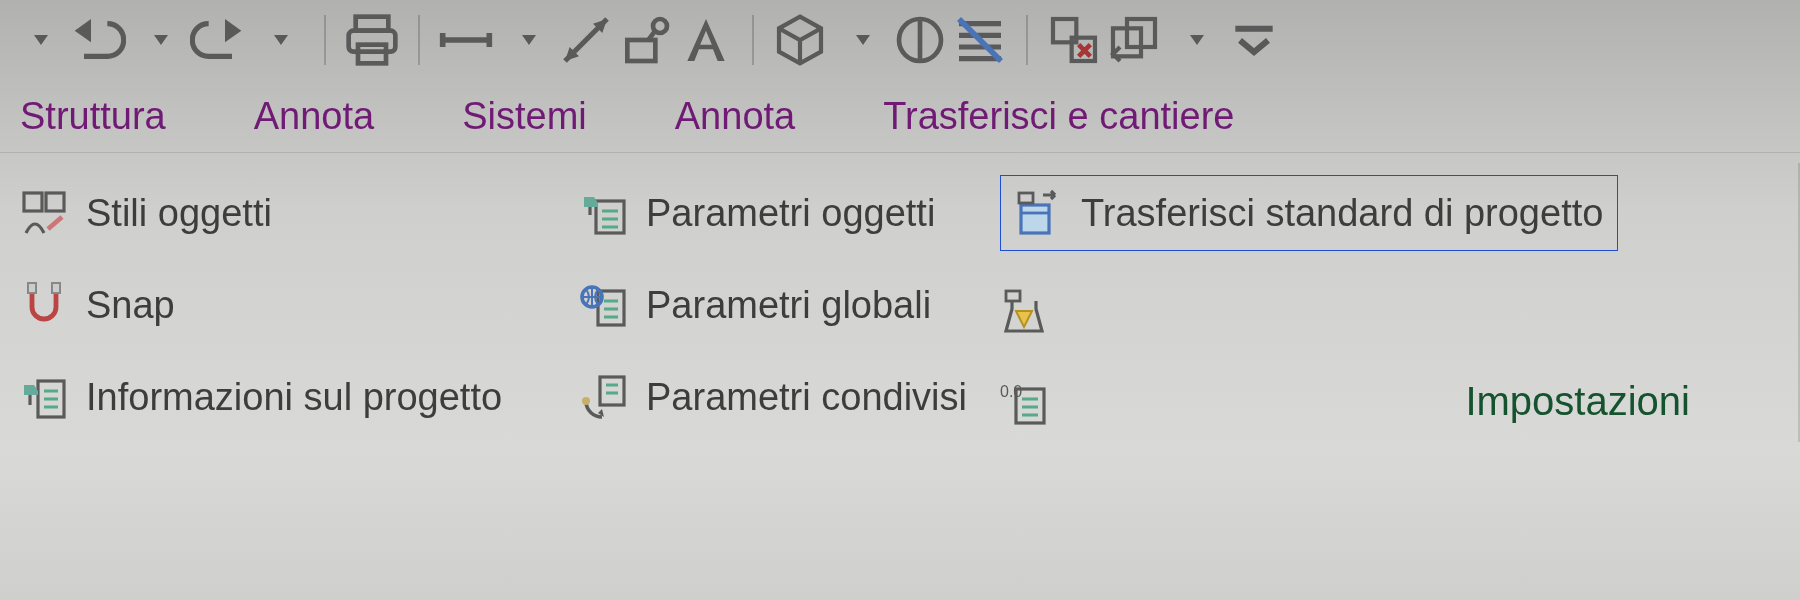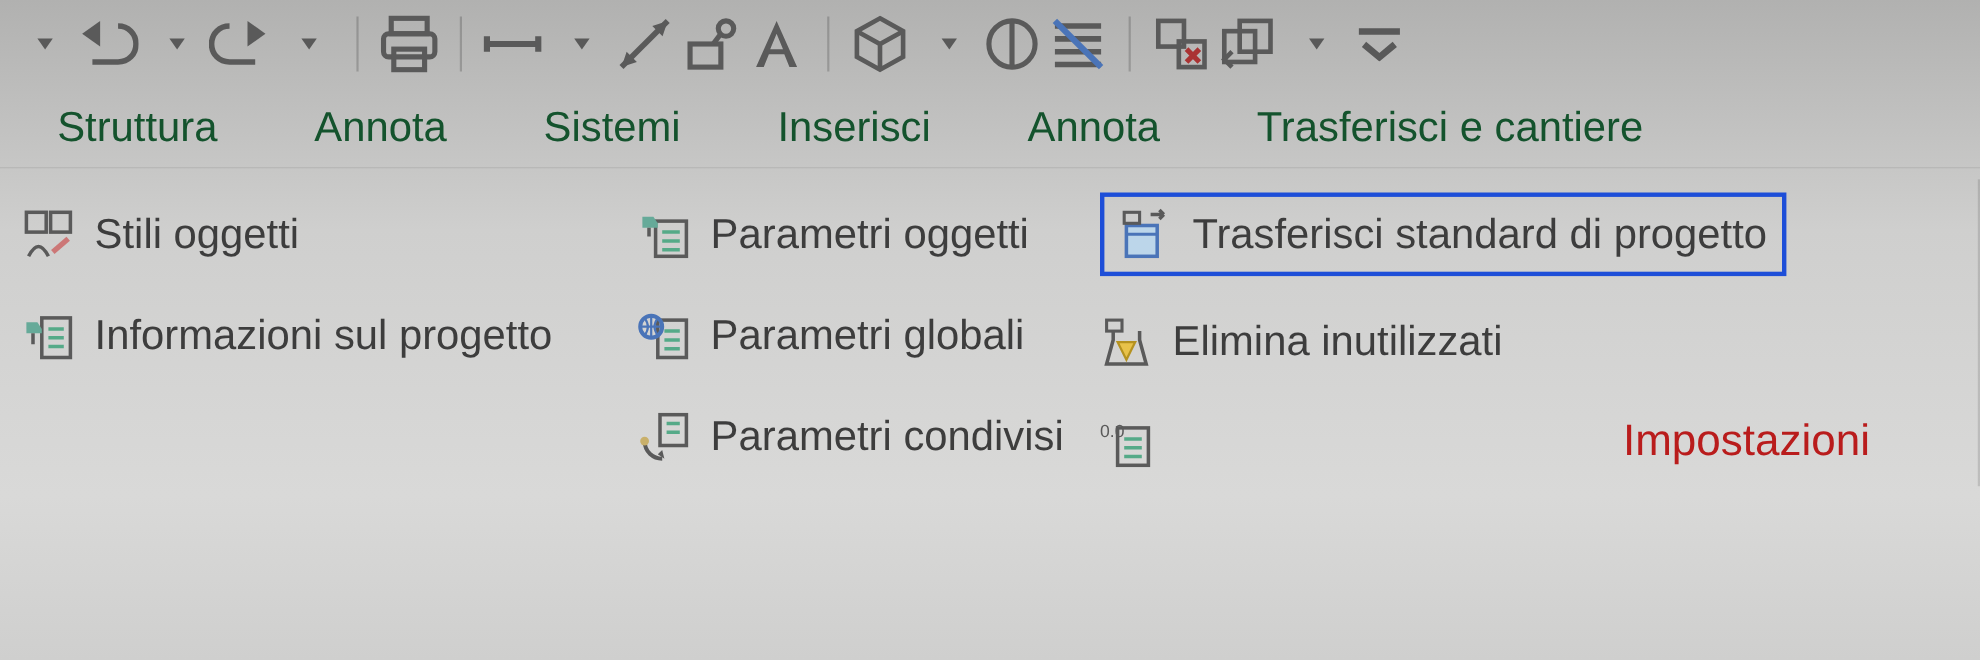--- a/index.html
+++ b/index.html
@@ -1,30 +1,30 @@
 <!DOCTYPE html>
 <html><head>
 <meta charset="utf-8">
 <style>
 html,body{margin:0;padding:0;width:1800px;height:600px;font-family:"Segoe UI",Tahoma,Arial,sans-serif;background:linear-gradient(#b1b1b0 0%,#cfcfce 35%,#d9d9d8 75%,#cfcfce 100%);color:#3a3a3a;overflow:hidden}
 *{box-sizing:border-box}
 .qat{display:flex;align-items:center;height:80px;padding:0 10px;gap:4px}
 .qat .btn{height:56px;min-width:56px;display:flex;align-items:center;justify-content:center;border-radius:4px;color:#555}
 .qat .sep{width:2px;height:50px;background:rgba(0,0,0,.18);margin:0 14px}
 .caret{width:0;height:0;border-left:7px solid transparent;border-right:7px solid transparent;border-top:10px solid #595959;margin-left:6px}
-.tabs{display:flex;align-items:flex-end;height:72px;padding:0 52px;gap:88px;font-size:38px;color:#14532d;font-weight:400}
+.tabs{display:flex;align-items:flex-end;height:72px;padding:0 20px;gap:88px;font-size:38px;color:#701a75;font-weight:400}
 .tab{height:72px;display:flex;align-items:center}
 .ribbon{position:relative;padding:28px 20px 0 20px;height:300px;border-top:1px solid rgba(0,0,0,.10)}
 .grid{display:flex;gap:20px}
 .col{display:flex;flex-direction:column;gap:28px}
 .cmd{display:flex;align-items:center;gap:18px;font-size:38px;color:#3d3d3d;height:64px;white-space:nowrap}
-.cmd.highlight{border:4px solid #1d4ed8;padding:2px 14px;height:76px;margin-top:-6px}
+.cmd.highlight{border:1px solid #1d4ed8;padding:2px 14px;height:76px;margin-top:-6px}
 .icon{width:48px;height:48px;display:flex;align-items:flex-end;justify-content:center;flex:0 0 48px}
 .icon svg{width:100%;height:100%}
-.panel-title{position:absolute;right:100px;bottom:28px;font-size:40px;color:#b91c1c}
+.panel-title{position:absolute;right:110px;bottom:28px;font-size:40px;color:#14532d}
 
 
 .panel-right-sep{position:absolute;right:0;top:10px;bottom:10px;width:2px;background:rgba(0,0,0,.12)}
 </style>
 </head>
 <body>
 
 <div class="qat">
   <div class="btn">
       <span class="caret"></span>
@@ -144,39 +144,48 @@
         <path d="M4 2h16" stroke="#595959" stroke-width="2.6"></path>
         <path d="M6 7l6 5 6-5" fill="none" stroke="#595959" stroke-width="2.6"></path>
       </svg>
   </div>
 </div>
 
 <div class="tabs">
   <div class="tab">Struttura</div>
   <div class="tab">Annota</div>
   <div class="tab">Sistemi</div>
-  <div class="tab">Inserisci</div>
   <div class="tab">Annota</div>
   <div class="tab">Trasferisci e cantiere</div>
 </div>
 
 <div class="ribbon">
   <div class="grid">
 
     <div class="col" style="min-width:540px">
       <div class="cmd">
         <span class="icon">
           <svg viewBox="0 0 24 24">
               <rect x="2" y="2" width="9" height="9" stroke="#5a5a5a" fill="none" stroke-width="1.6"></rect>
               <rect x="13" y="2" width="9" height="9" stroke="#5a5a5a" fill="none" stroke-width="1.6"></rect>
               <path d="M3 22c3-6 6-6 9 0" stroke="#5a5a5a" fill="none" stroke-width="1.6"></path>
               <path d="M14 20l7-6" stroke="#c77" stroke-width="2.4"></path>
             </svg>
         </span>
         <span>Stili oggetti</span>
+      </div>
+      <div class="cmd">
+        <span class="icon">
+          <svg viewBox="0 0 24 24">
+              <path d="M6 3v10a6 6 0 0 0 12 0V3" stroke="#b44" fill="none" stroke-width="2.4"></path>
+              <rect x="4" y="1" width="4" height="5" fill="#ccc" stroke="#888"></rect>
+              <rect x="16" y="1" width="4" height="5" fill="#ccc" stroke="#888"></rect>
+            </svg>
+        </span>
+        <span>Snap</span>
       </div>
       <div class="cmd">
         <span class="icon">
           <svg viewBox="0 0 24 24">
               <rect x="9" y="4" width="13" height="18" fill="none" stroke="#5a5a5a" stroke-width="1.6"></rect>
               <path d="M12 9h7M12 13h7M12 17h7" stroke="#5a8" stroke-width="1.6"></path>
               <path d="M2 6h5l2 3v2H2z" fill="#6a9"></path>
               <path d="M5 11v5" stroke="#5a5a5a" stroke-width="1.6"></path>
             </svg>
         </span>
@@ -234,21 +243,20 @@
         <span>Trasferisci standard di progetto</span>
       </div>
       <div class="cmd">
         <span class="icon">
           <svg viewBox="0 0 24 24">
               <rect x="3" y="2" width="7" height="5" fill="none" stroke="#5a5a5a" stroke-width="1.4"></rect>
               <path d="M6 7v4l-3 11h18l-3-11V7" fill="none" stroke="#5a5a5a" stroke-width="1.6"></path>
               <path d="M8 12l4 8 4-8z" fill="#e8c24a" stroke="#b59220" stroke-width="1"></path>
             </svg>
         </span>
-        <span>Elimina inutilizzati</span>
       </div>
       <div class="cmd">
         <span class="icon">
           <svg viewBox="0 0 24 24">
               <rect x="8" y="5" width="14" height="17" fill="none" stroke="#5a5a5a" stroke-width="1.6"></rect>
               <path d="M11 10h8M11 14h8M11 18h8" stroke="#5a8" stroke-width="1.6"></path>
               <text x="0" y="9" font-size="8" fill="#5a5a5a" font-family="Arial">0.0</text>
             </svg>
         </span>
       </div>

